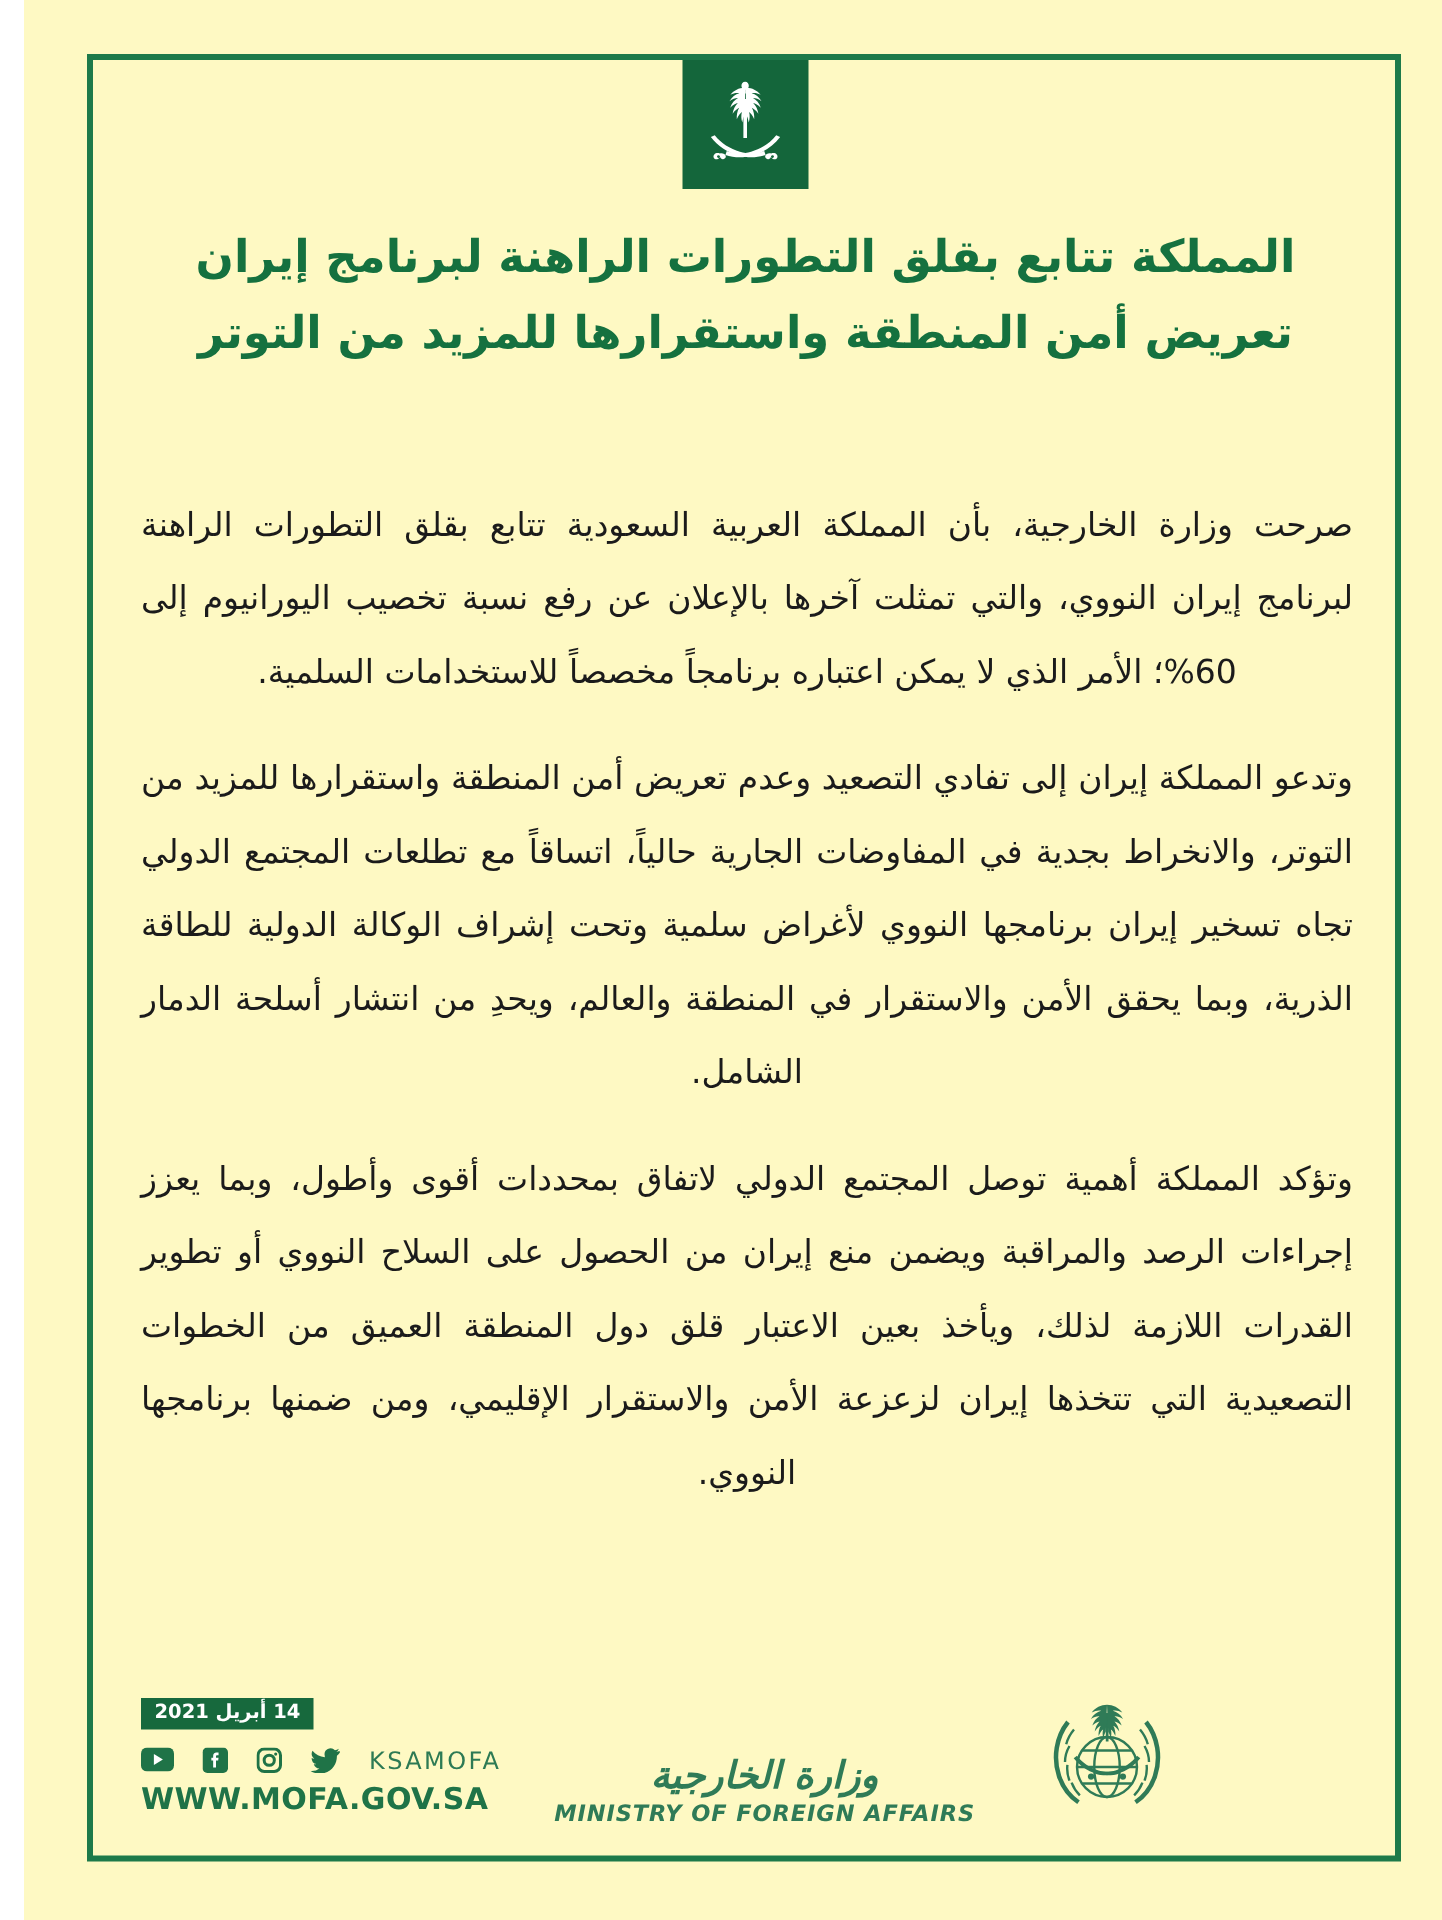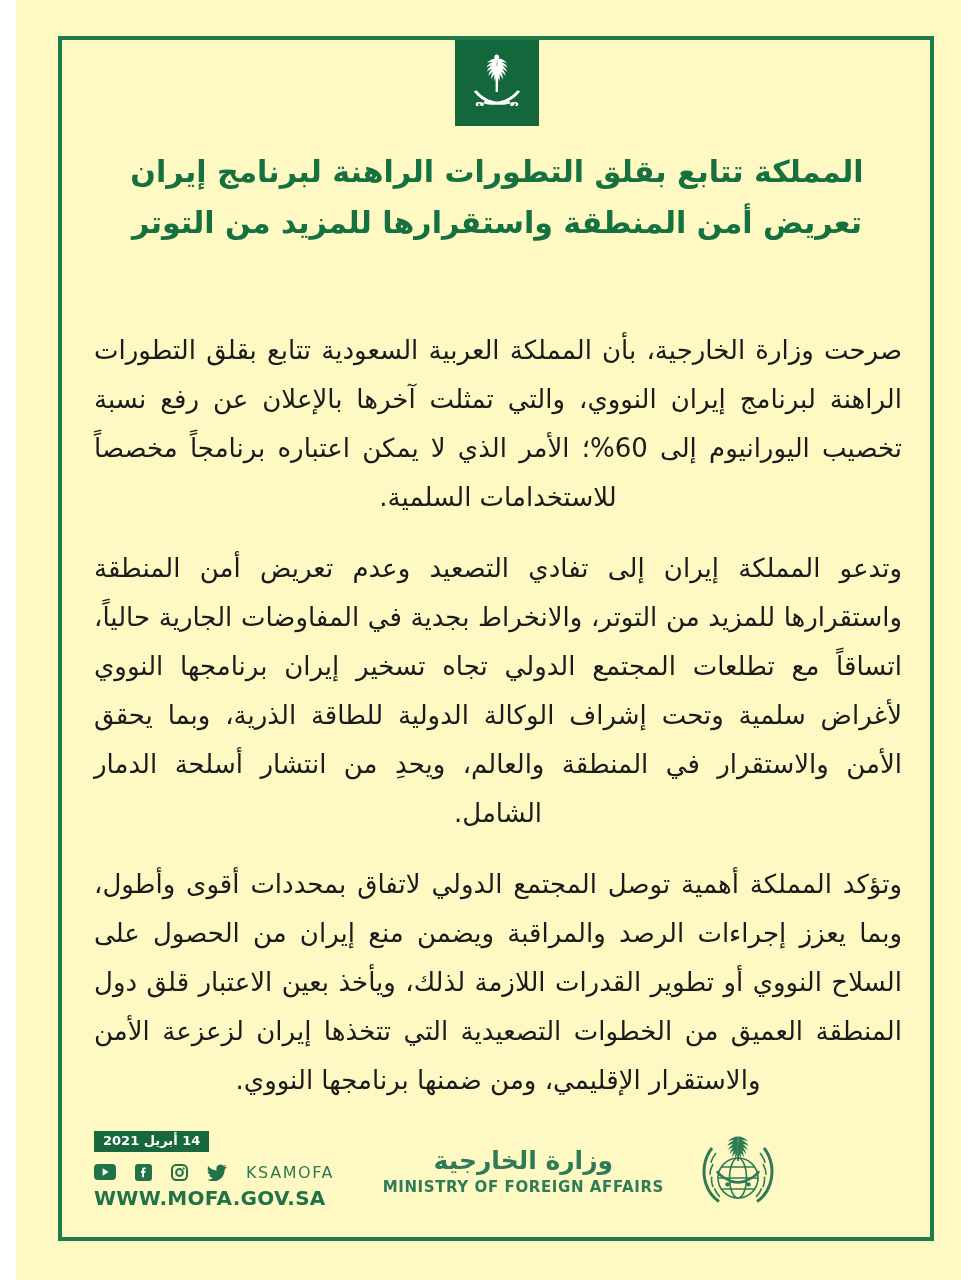--- a/index.html
+++ b/index.html
@@ -68,21 +68,21 @@
   .headline .hl-line { display: block; white-space: nowrap; }
 
   
   .body-text {
     position: absolute;
     left: 78px;
     top: 326px;
     width: 808px;
     direction: rtl;
     color: #1b1b1b;
-    font-size: 26px;
+    font-size: 22px;
     line-height: 49px;
     text-align: justify;
     text-align-last: center;
   }
   .para { margin: 0 0 22px 0; }
   .para:last-child { margin-bottom: 0; }
 
   
   .footer {
     position: absolute;
@@ -134,23 +134,24 @@
     letter-spacing: 0.3px;
     margin-top: 4px;
     line-height: 1.15;
   }
 
   .footer-right {
     position: absolute;
     right: 60px;
     top: 6px;
     display: flex;
-    align-items: center;
-    gap: 28px;
+    align-items: flex-end;
+    gap: 42px;
     direction: ltr;
+    font-style: italic;
   }
   .mofa-wordmark {
     display: flex;
     flex-direction: column;
     align-items: center;
     color: #2f7b57;
   }
   .mofa-ar {
     font-size: 25px;
     font-weight: 700;

